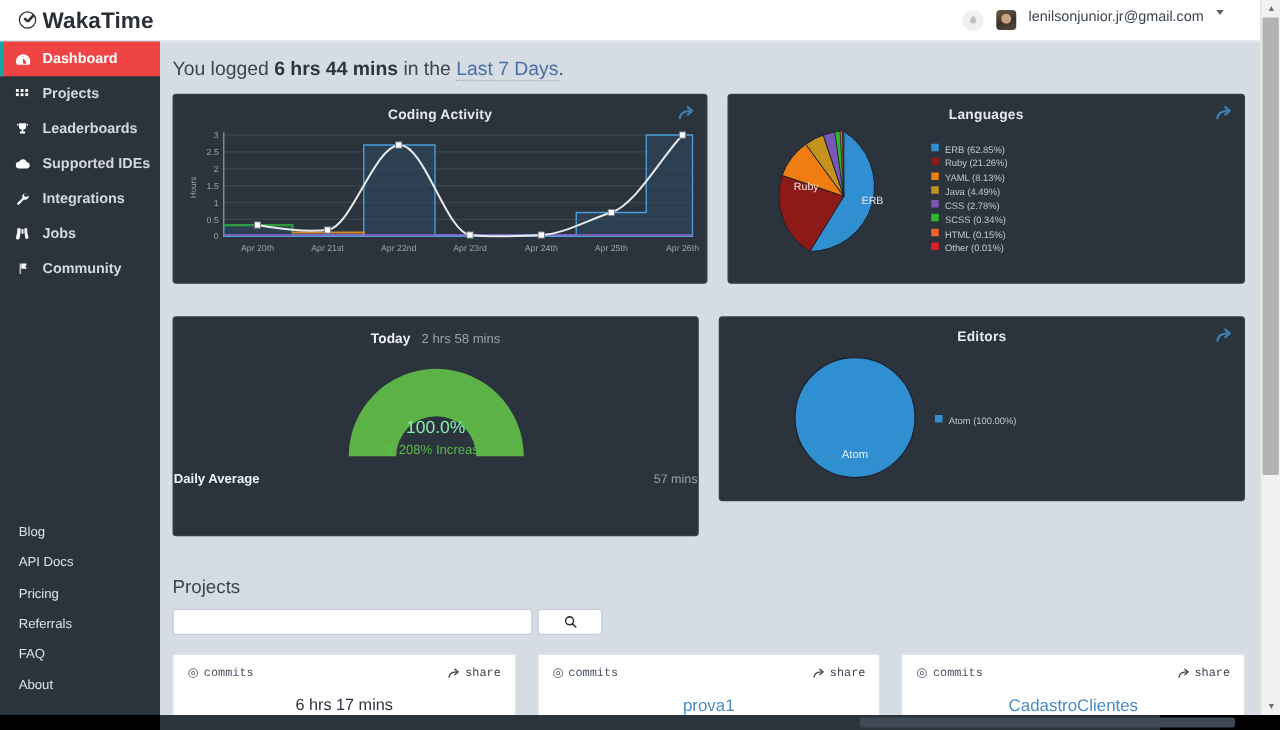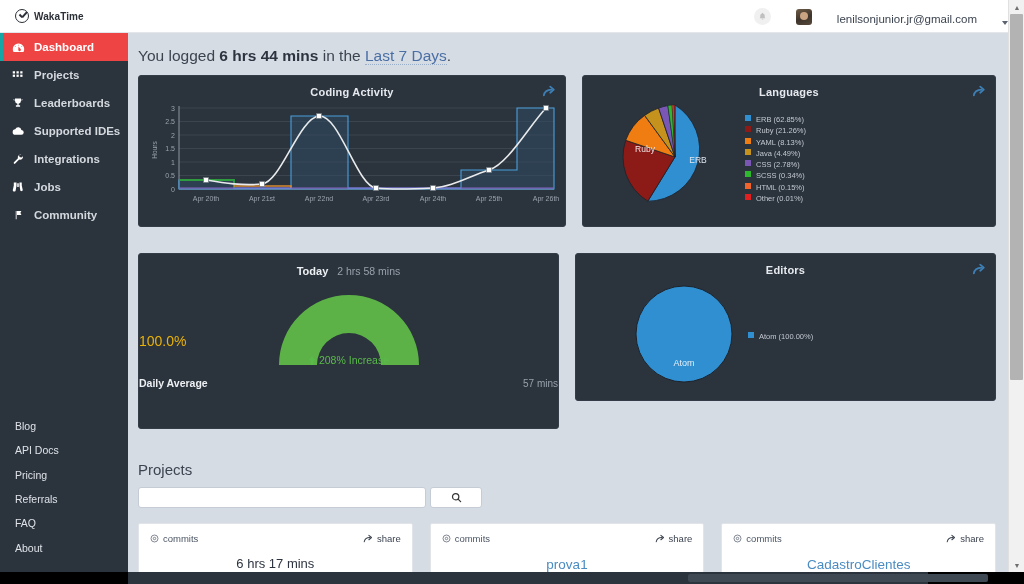--- a/index.html
+++ b/index.html
@@ -25,24 +25,24 @@
   .brand-mark:after {
     content: ""; position: absolute; left: 2.5px; top: 5px;
     width: 4px; height: 1.6px; background: #2b2f36;
     transform: rotate(45deg);
   }
   .brand-mark:before {
     content: ""; position: absolute; left: 4.6px; top: 4.2px;
     width: 6.5px; height: 1.6px; background: #2b2f36;
     transform: rotate(-48deg);
   }
-  .brand-text { font-size: 10px; color: #2b2f36; font-weight: 600; letter-spacing: .1px; }
+  .brand-text { font-size: 18px; color: #2b2f36; font-weight: 600; letter-spacing: .1px; }
 
   .topbar-right {
-    margin-left: auto; display: flex; align-items: flex-end; gap: 25px; padding-right: 0;
+    margin-left: auto; display: flex; align-items: flex-start; gap: 10px; padding-right: 29px;
   }
   .bell {
     width: 17px; height: 17px; border-radius: 50%; background: #f0f0f0;
     display: flex; align-items: center; justify-content: center;
     color: #b9b9b9; font-size: 10px; line-height: 1;
   }
   .avatar {
     width: 16px; height: 16px; border-radius: 3px;
     background: linear-gradient(160deg,#6f5b46 0%, #3d342c 55%, #59493a 100%);
     position: relative; overflow: hidden;
@@ -121,22 +121,22 @@
 
   
   .today-head {
     display: flex; justify-content: center; align-items: baseline; gap: 9px;
     padding-top: 11px;
   }
   .today-label { color: #eef1f4; font-size: 11px; font-weight: 700; }
   .today-value { color: #98a1ab; font-size: 10.5px; }
   .gauge-box { position: relative; height: 92px; display:flex; justify-content:center; }
   .gauge-pct {
-    position: absolute; left: 0; right: 0; bottom: 20px; text-align: left;
-    color: #eab308; font-size: 14px;
+    position: absolute; left: 0; right: 0; bottom: 20px; text-align: center;
+    color: #86efac; font-size: 14px;
   }
   .gauge-delta {
     position: absolute; left: 0; right: 0; bottom: 3px; text-align: center;
     color: #5aba4a; font-size: 10.5px;
   }
   .daily-row {
     display: flex; justify-content: space-between; align-items: baseline; gap: 9px; padding-top: 8px;
   }
   .daily-label { color: #eef1f4; font-size: 10.5px; font-weight: 700; }
   .daily-value { color: #98a1ab; font-size: 10px; }
@@ -156,21 +156,21 @@
   .search-btn {
     width: 52px; height: 21px; background: #fff; border: 1px solid #c5ccd6;
     border-radius: 3px; display: flex; align-items: center; justify-content: center;
     cursor: pointer;
   }
   .project-cards { display: flex; gap: 17px; padding: 15px 12px 0 10px; }
   .project-card {
     flex: 1; background: #ffffff; border: 1px solid #e1e5ea; border-radius: 2px;
     height: 100px; padding: 9px 11px 0 11px; position: relative;
   }
-  .pc-top { display: flex; justify-content: space-between; align-items: flex-start; }
+  .pc-top { display: flex; justify-content: space-between; align-items: flex-start; font-family: Liberation Mono, monospace; }
   .pc-meta { display: flex; align-items: center; gap: 4px; font-size: 9.5px; color: #4b5563; }
   .pc-share { display: flex; align-items: center; gap: 4px; font-size: 9.5px; color: #3c4450; cursor: pointer; }
   .pc-name {
     text-align: center; color: #4a8bc2; font-size: 13.5px; padding-top: 13px; cursor: pointer;
   }
   .pc-time { text-align: center; color: #2d3440; font-size: 13px; padding-top: 12px; }
 
   
   .need-help {
     position: absolute; right: 21px; bottom: 12px; width: 118px; height: 22px;

